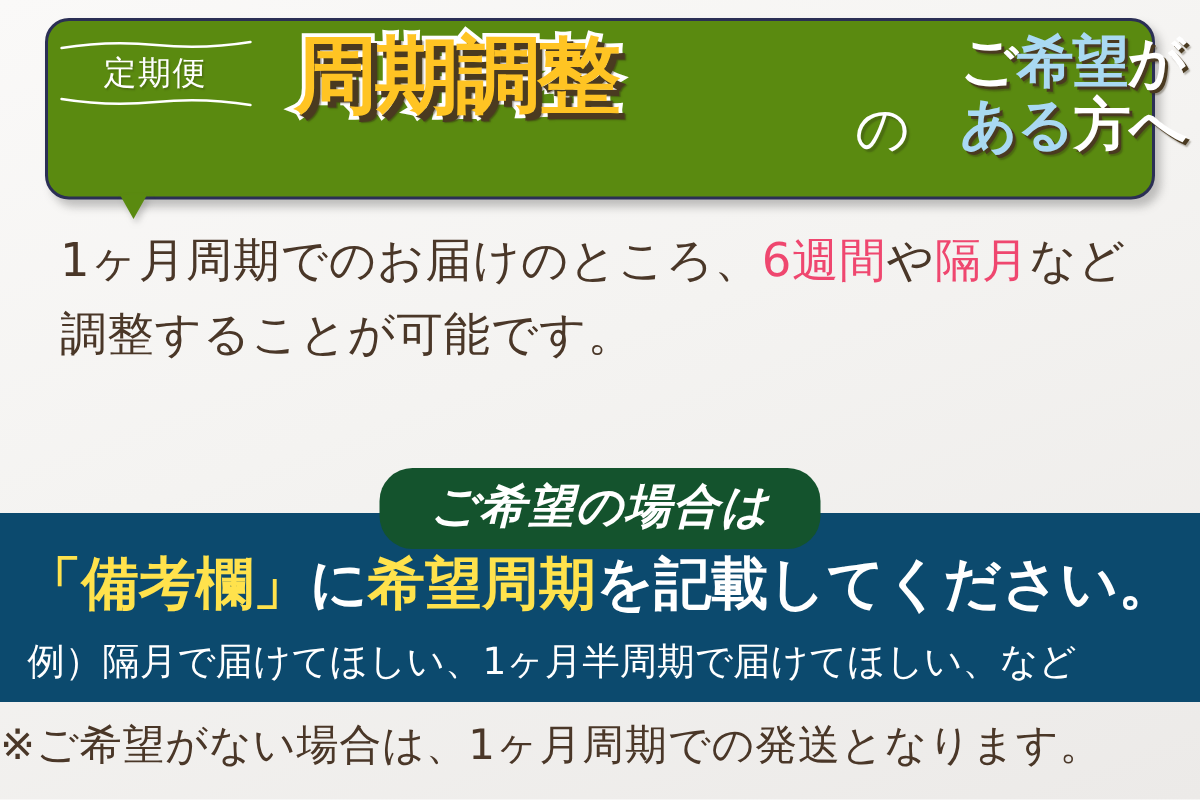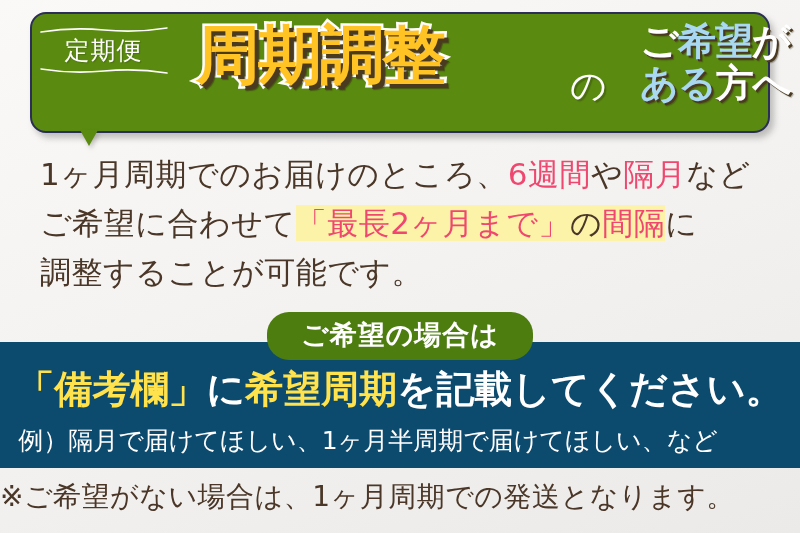--- a/index.html
+++ b/index.html
@@ -46,34 +46,34 @@
     width:135px;
     text-align:center;
   }
   .wavy{
     display:block;
     width:128px; height:9px;
     margin:0 auto;
   }
   .teikibin-text{
     font-family:Liberation Sans, sans-serif;
-    font-size:25px;
+    font-size:22px;
     font-weight:400;
     color:#ffffff;
     letter-spacing:1px;
     line-height:1.25;
     white-space:nowrap;
     text-shadow:1px 1px 1px rgba(40,40,20,0.25);
   }
 
   
   .main-title{
     position:absolute;
     left:196px; top:18px;
-    font-size:64px;
+    font-size:56px;
     font-weight:bold;
     color:#ffc423;
     letter-spacing:-2px;
     line-height:1.18;
     white-space:nowrap;
     -webkit-text-stroke:5px #ffffff;
     paint-order:stroke fill;
     text-shadow:
        4px 4px 0 #4a3a20,
        5px 5px 1px rgba(50,40,20,0.5);
@@ -126,27 +126,28 @@
   
   .pill-wrap{
     position:absolute;
     left:0; top:312px;
     width:800px;
     text-align:center;
     z-index:3;
   }
   .pill{
     display:inline-block;
-    background:#4d7c0f;
-    color:#ffffff;
-    font-size:27px;
+    background:#14532d;
+    color:#ffffff;
+    font-size:31px;
     font-weight:bold;
     letter-spacing:1px;
     padding:5px 34px 7px;
     border-radius:22px;
+    font-style:italic;
   }
 
   
   .pink-band{
     position:absolute;
     left:0; top:342px;
     width:800px; height:126px;
     background:#0c4a6e;
   }
   .band-main{
@@ -209,21 +210,20 @@
   <div class="wish-line">
     <span class="cw">ご</span><span class="cb">希望</span><span class="cw">が</span>
   </div>
   <div class="wish-line">
     <span class="cb">ある</span><span class="cw">方へ</span>
   </div>
 </div>
 
 <div class="body-copy">
   <span class="body-line"><span>1ヶ月周期でのお届けのところ、</span><span class="pink">6週間</span><span>や</span><span class="pink">隔月</span><span>など</span></span>
-  <span class="body-line"><span>ご希望に合わせて</span><span class="hl pink">「最長2ヶ月まで」</span><span class="hl">の</span><span class="hl pink">間隔</span><span>に</span></span>
   <span class="body-line">調整することが可能です。</span>
 </div>
 
 <div class="pill-wrap">
   <span class="pill">ご希望の場合は</span>
 </div>
 
 <div class="pink-band">
   <div class="band-main">
     <span class="y">「備考欄」</span><span class="w">に</span><span class="y">希望周期</span><span class="w">を記載してください。</span>

